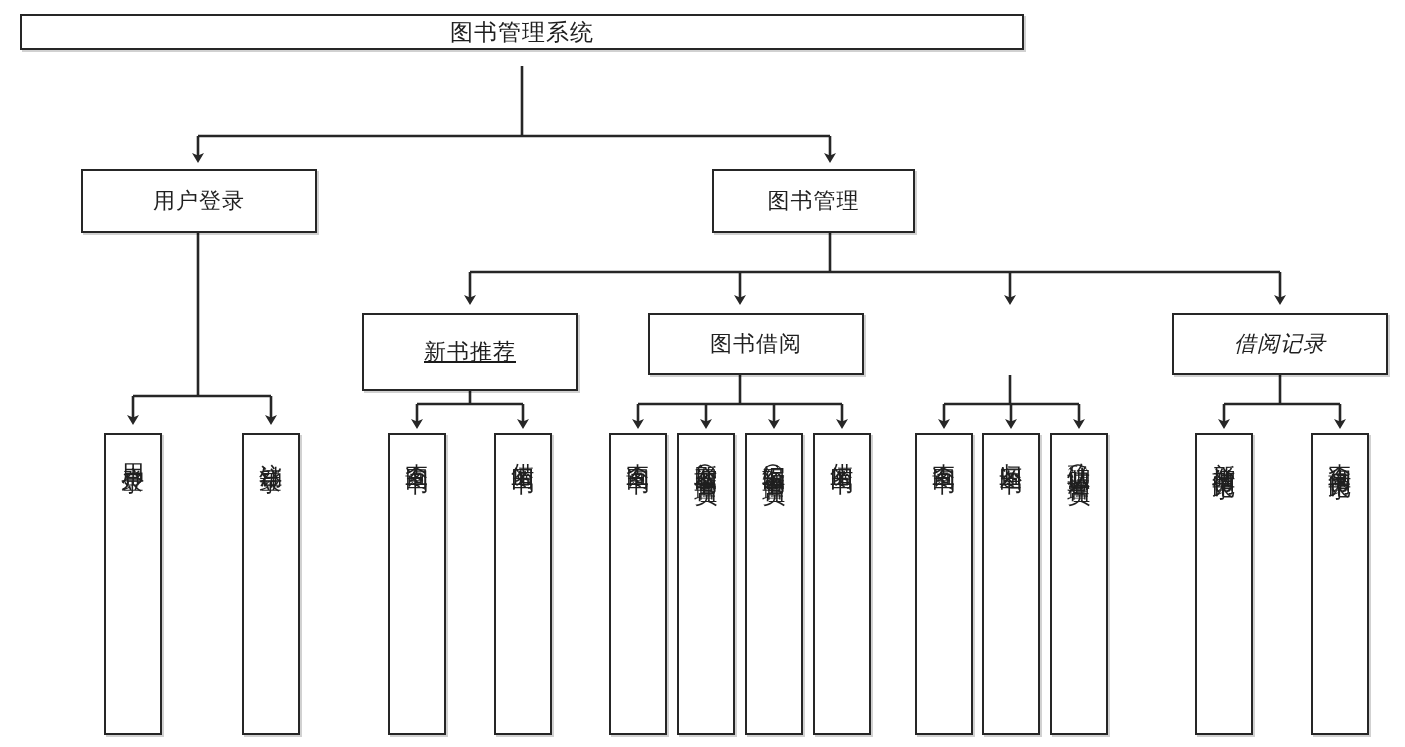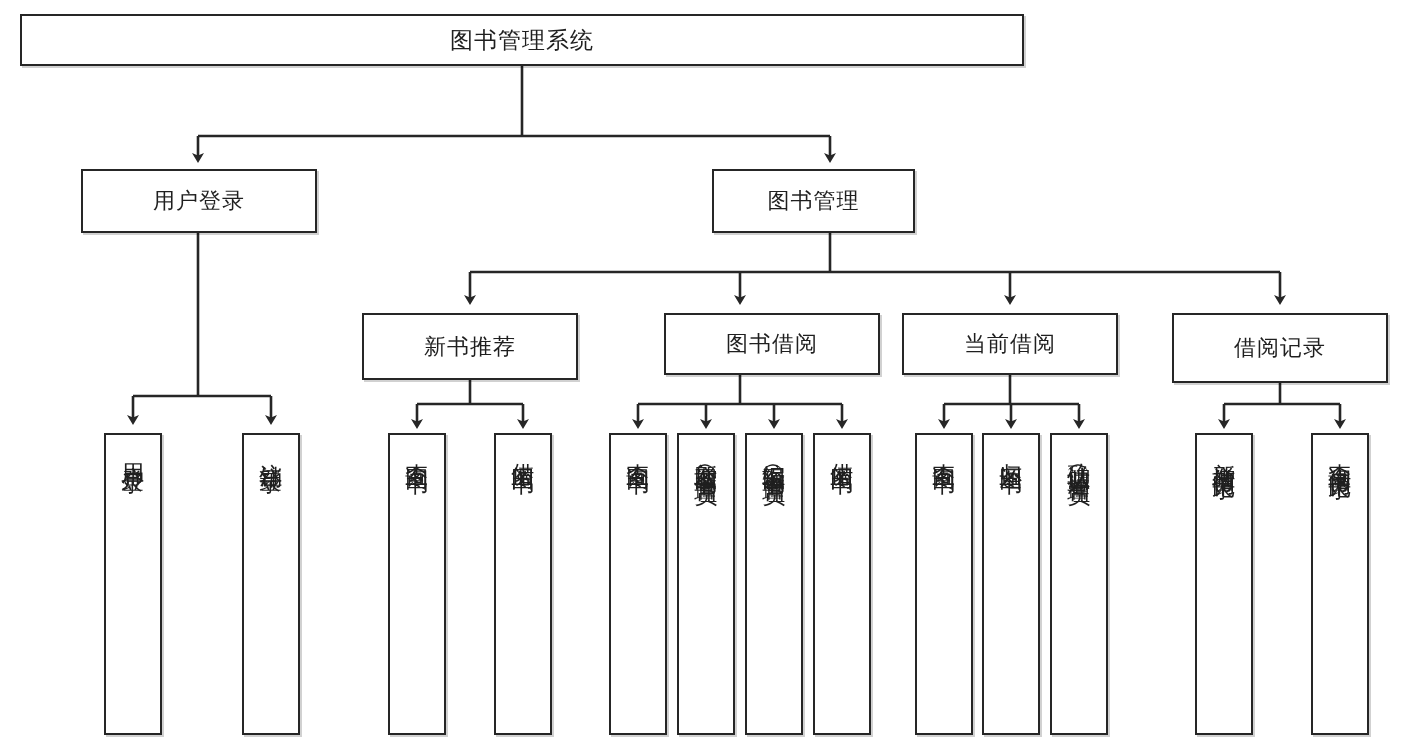--- a/index.html
+++ b/index.html
@@ -73,41 +73,38 @@
       <path d="M1011,404 L1011,424" marker-end="url(#arrow)"></path>
       <path d="M1079,404 L1079,424" marker-end="url(#arrow)"></path>
 
       <path d="M1280,375 L1280,404"></path>
       <path d="M1224,404 L1340,404"></path>
       <path d="M1224,404 L1224,424" marker-end="url(#arrow)"></path>
       <path d="M1340,404 L1340,424" marker-end="url(#arrow)"></path>
     </g>
   </svg>
 
-  <div class="node root" style="left:20px;top:14px;width:1004px;height:52px;">
+  <div class="node root" style="left:20px;top:14px;width:1004px;height:36px;">
     <span class="label">图书管理系统</span>
   </div>
 
   <div class="node lvl2" style="left:81px;top:169px;width:236px;height:64px;">
     <span class="label">用户登录</span>
   </div>
   <div class="node lvl2" style="left:712px;top:169px;width:203px;height:64px;">
     <span class="label">图书管理</span>
   </div>
 
-  <div class="node lvl3" style="left:362px;top:313px;width:216px;height:67px;">
+  <div class="node lvl3" style="left:362px;top:313px;width:216px;height:78px;text-decoration:underline;">
     <span class="label">新书推荐</span>
   </div>
-  <div class="node lvl3" style="left:664px;top:313px;width:216px;height:62px;">
+  <div class="node lvl3" style="left:648px;top:313px;width:216px;height:62px;">
     <span class="label">图书借阅</span>
   </div>
-  <div class="node lvl3" style="left:902px;top:313px;width:216px;height:62px;">
-    <span class="label">当前借阅</span>
-  </div>
-  <div class="node lvl3" style="left:1172px;top:313px;width:216px;height:70px;">
+  <div class="node lvl3" style="left:1172px;top:313px;width:216px;height:62px;font-style:italic;">
     <span class="label">借阅记录</span>
   </div>
 
   <div class="node leaf" style="left:104px;top:433px;width:58px;height:302px;">
     <span class="label">用户登录</span>
   </div>
   <div class="node leaf" style="left:242px;top:433px;width:58px;height:302px;">
     <span class="label">注销登录</span>
   </div>
 

